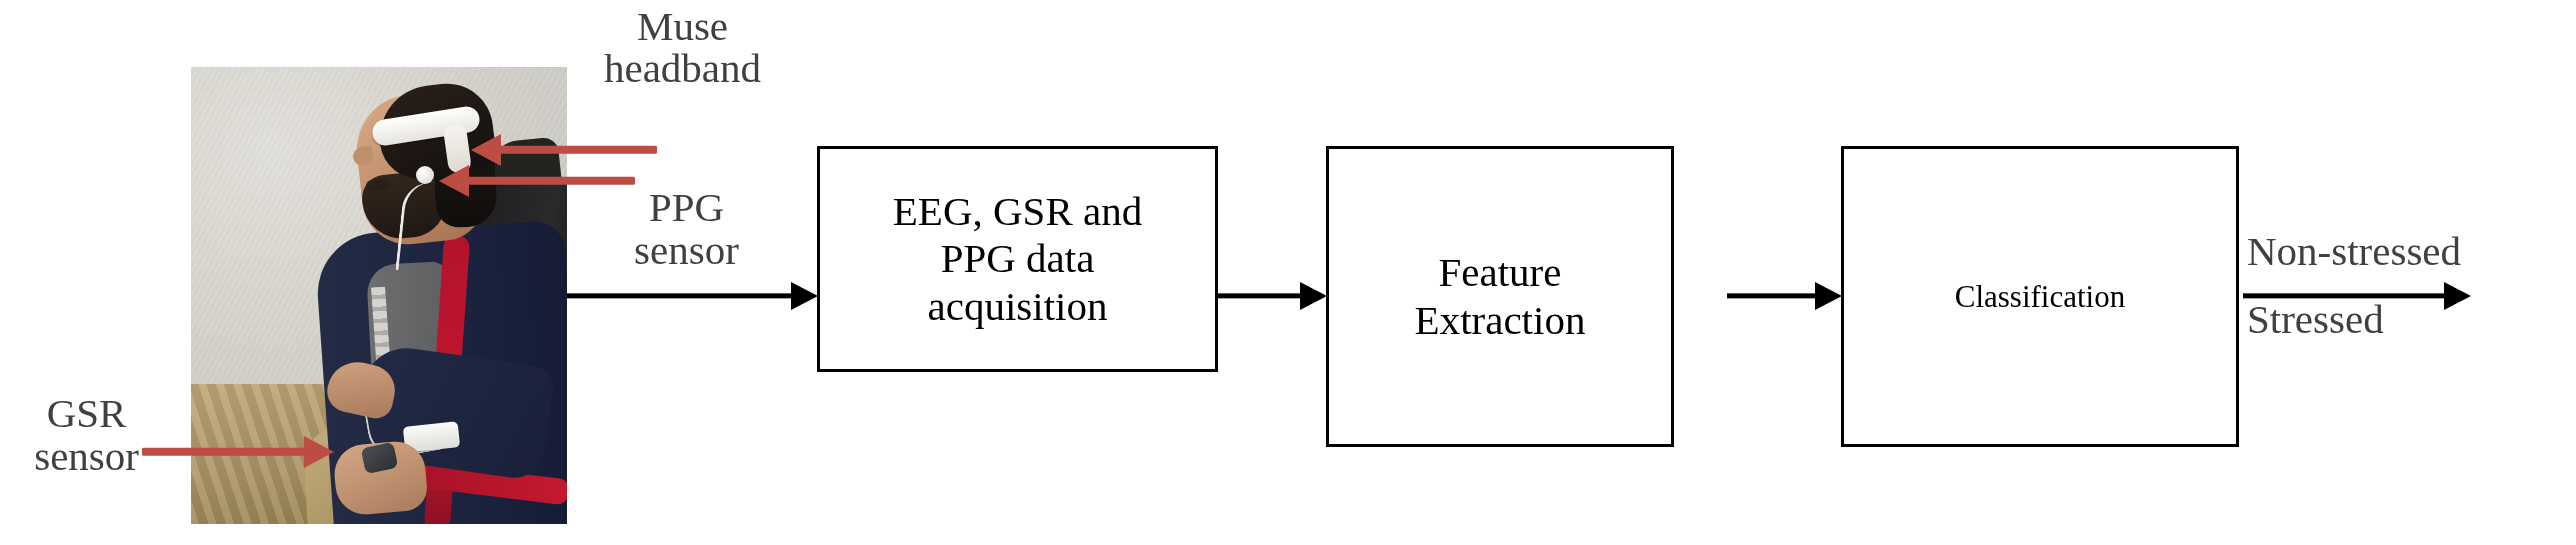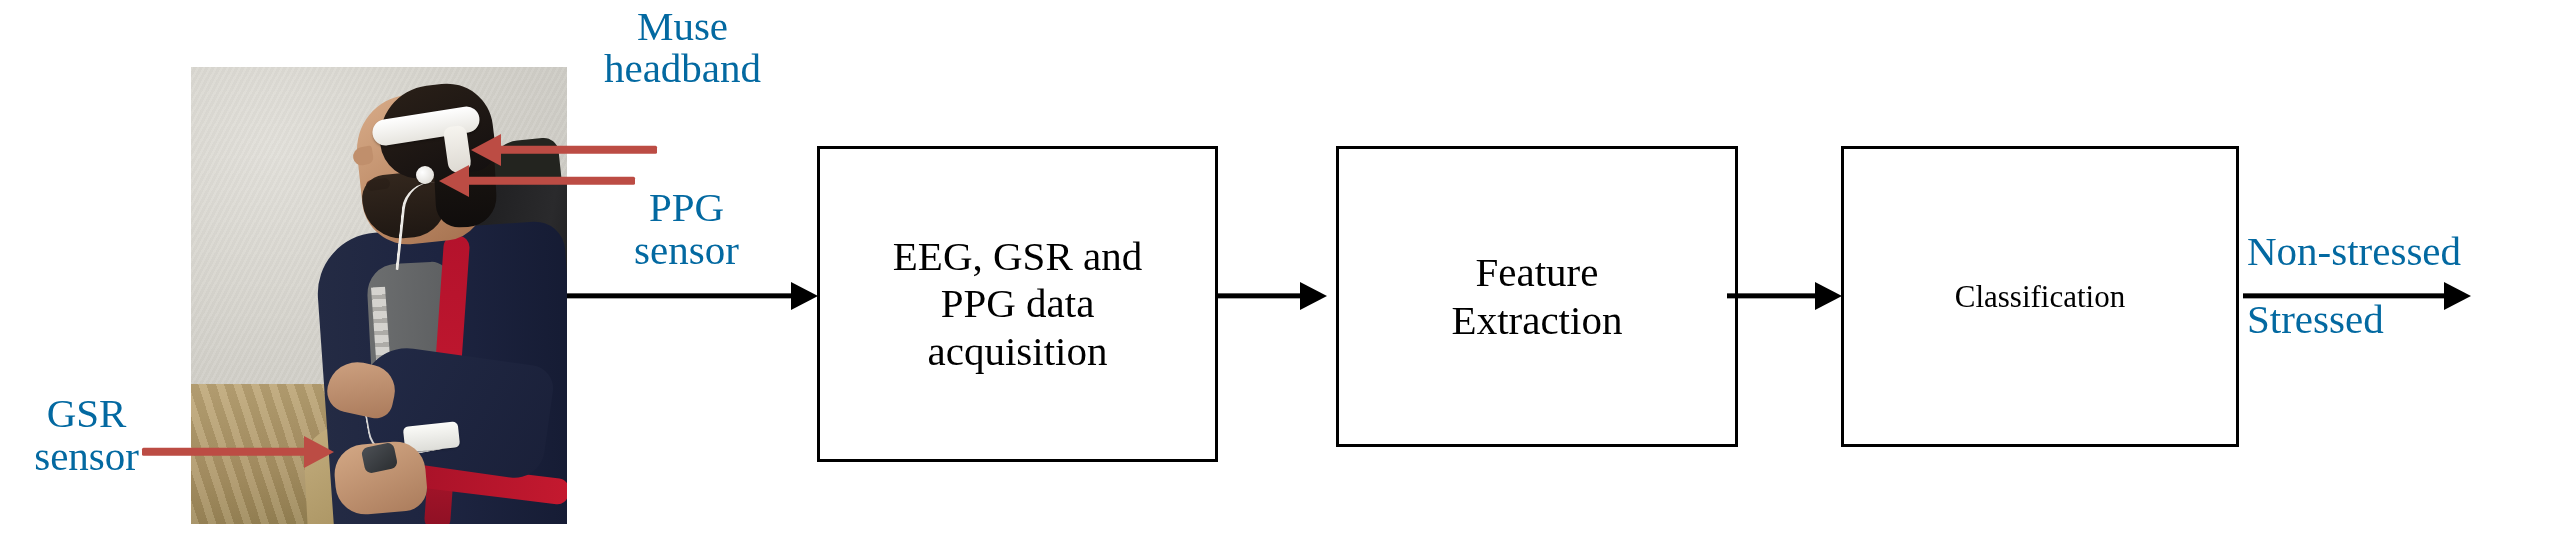--- a/index.html
+++ b/index.html
@@ -301,21 +301,21 @@
     width: 0; height: 0;
     border-top: 16px solid transparent;
     border-bottom: 16px solid transparent;
     border-left: 30px solid #bc4c44;
   }
 
   
   .label {
     position: absolute;
     font-family: "Liberation Serif", "DejaVu Serif", serif;
-    color: #0369a1;
+    color: #404040;
     line-height: 1.04;
     white-space: pre-line;
     text-align: center;
   }
 
   
   .pbox {
     position: absolute;
     box-sizing: border-box;
     border: 3.8px solid #000;
@@ -407,30 +407,30 @@
 sensor</div>
 
   <div class="label" style="left:10.6px; top:392px; width:152px; font-size:41px;">GSR
 sensor</div>
 
   <div class="b-arrow" style="left:567px; top:281px; width:251px; height:29px;">
     <div class="shaft" style="width:228px;"></div>
     <div class="head"></div>
   </div>
 
-  <div class="pbox" style="left:817px; top:146px; width:401px; height:316px; font-size:41px;">EEG, GSR and
+  <div class="pbox" style="left:817px; top:146px; width:401px; height:226px; font-size:41px;">EEG, GSR and
 PPG data
 acquisition</div>
 
   <div class="b-arrow" style="left:1217px; top:281px; width:110px; height:29px;">
     <div class="shaft" style="width:87px;"></div>
     <div class="head"></div>
   </div>
 
-  <div class="pbox" style="left:1326px; top:146px; width:402px; height:301px; font-size:41px;margin-left:10px;">Feature
+  <div class="pbox" style="left:1326px; top:146px; width:348px; height:301px; font-size:41px;">Feature
 Extraction</div>
 
   <div class="b-arrow" style="left:1727px; top:281px; width:115px; height:29px;">
     <div class="shaft" style="width:91px;"></div>
     <div class="head"></div>
   </div>
 
   <div class="pbox" style="left:1841px; top:146px; width:398px; height:301px; font-size:31px;">Classification</div>
 
   <div class="b-arrow" style="left:2243px; top:281px; width:228px; height:29px;">

